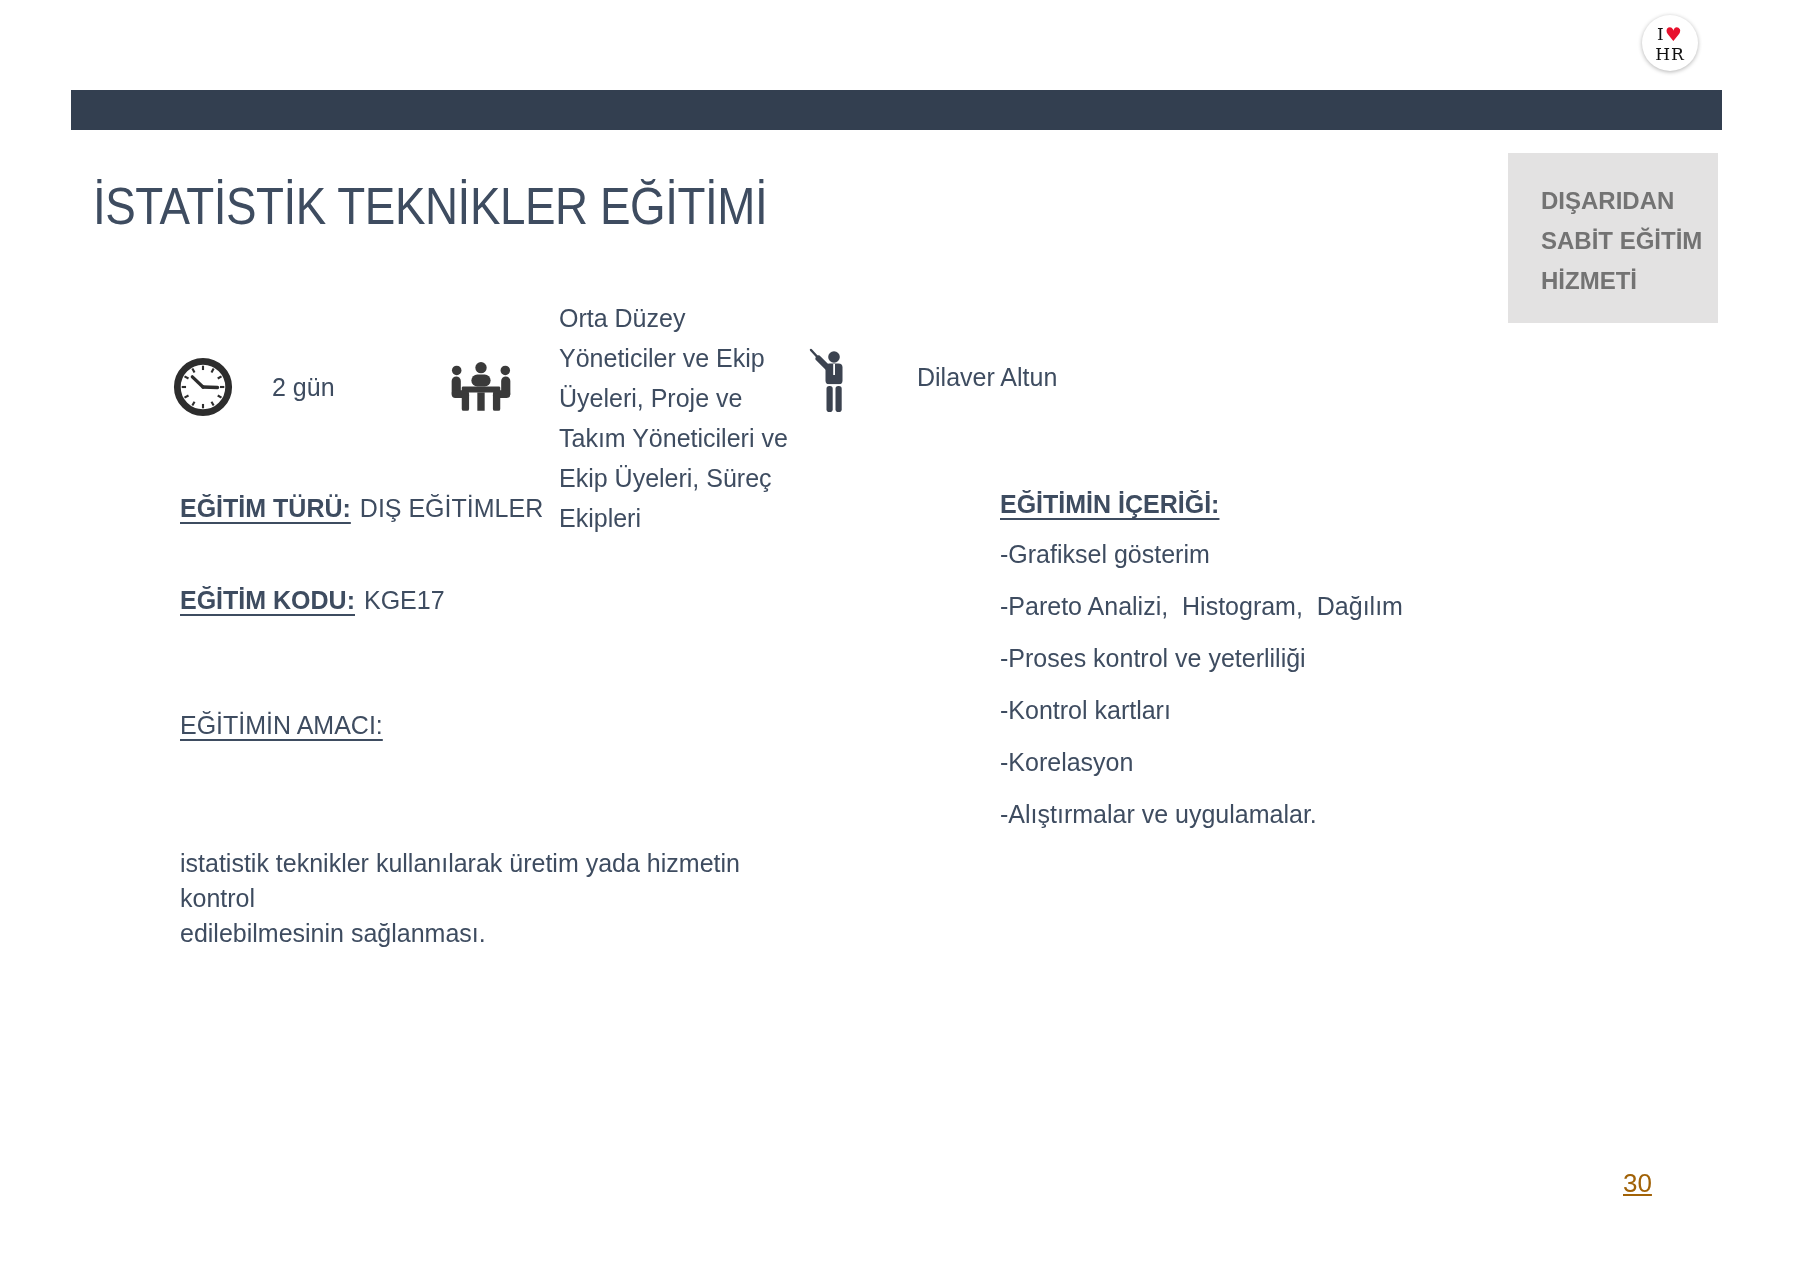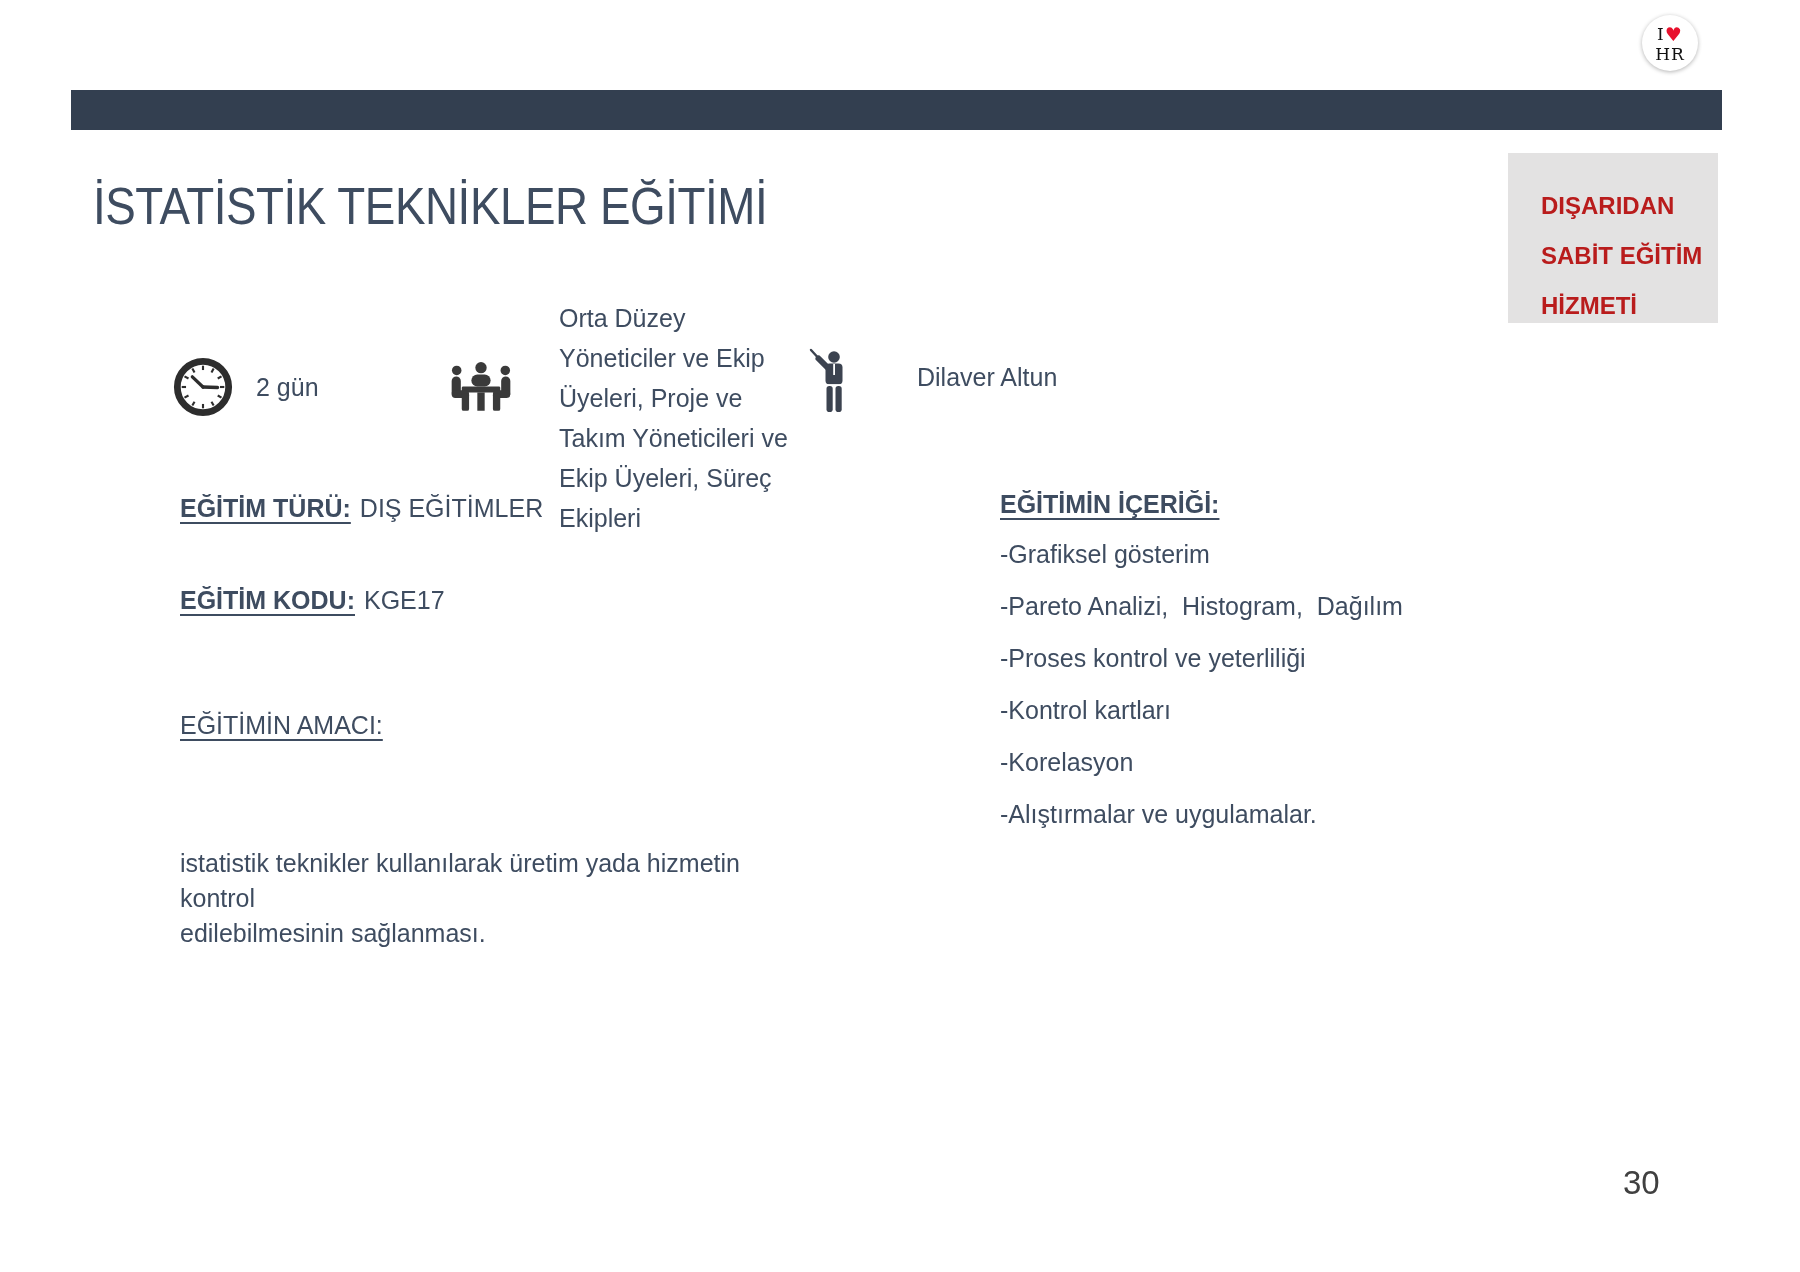--- a/index.html
+++ b/index.html
@@ -45,27 +45,27 @@
     white-space:nowrap;
   }
   
   .side-box{
     left:1508px;top:153px;width:210px;height:170px;
     background:#e3e2e2;
     box-sizing:border-box;
     padding:28px 10px 0 33px;
   }
   .side-box-text{
-    font-size:24px;font-weight:bold;line-height:50px;
-    color:#b91c1c;
+    font-size:24px;font-weight:bold;line-height:40px;
+    color:#737373;
     white-space:pre-wrap;
   }
   
   .clock-wrap{left:172px;top:356px;width:62px;height:62px;color:#2d2d2d;}
-  .duration-text{left:256px;top:370px;font-size:25px;line-height:34px;}
+  .duration-text{left:272px;top:370px;font-size:25px;line-height:34px;}
   .meeting-wrap{left:448px;top:356px;width:66px;height:60px;color:#3a3a3a;}
   .audience-text{
     left:559px;top:298px;width:340px;
     font-size:25px;line-height:40px;
     white-space:pre-wrap;
   }
   .presenter-wrap{left:808px;top:348px;width:46px;height:66px;color:#3c4350;}
   .instructor-text{left:917px;top:360px;font-size:25px;line-height:34px;}
   
   .field{font-size:25px;line-height:32px;white-space:nowrap;}
@@ -97,21 +97,21 @@
     text-underline-offset:5px;
     text-align:right;
   }
   .content-list{left:1000px;top:537px;width:480px;}
   .content-item{
     font-size:25px;line-height:34px;
     margin-bottom:18px;
     white-space:pre-wrap;
   }
   
-  .page-number{left:1623px;top:1166px;font-size:33px;color:#404040;line-height:34px;}
+  .page-number{left:1623px;top:1166px;font-size:26px;color:#a16207;line-height:34px;text-decoration:underline;}
   svg{display:block;}
 </style>
 </head>
 <body>
 
 <div class="slide">
 
   <div class="abs top-bar"></div>
 
   <div class="abs logo">

